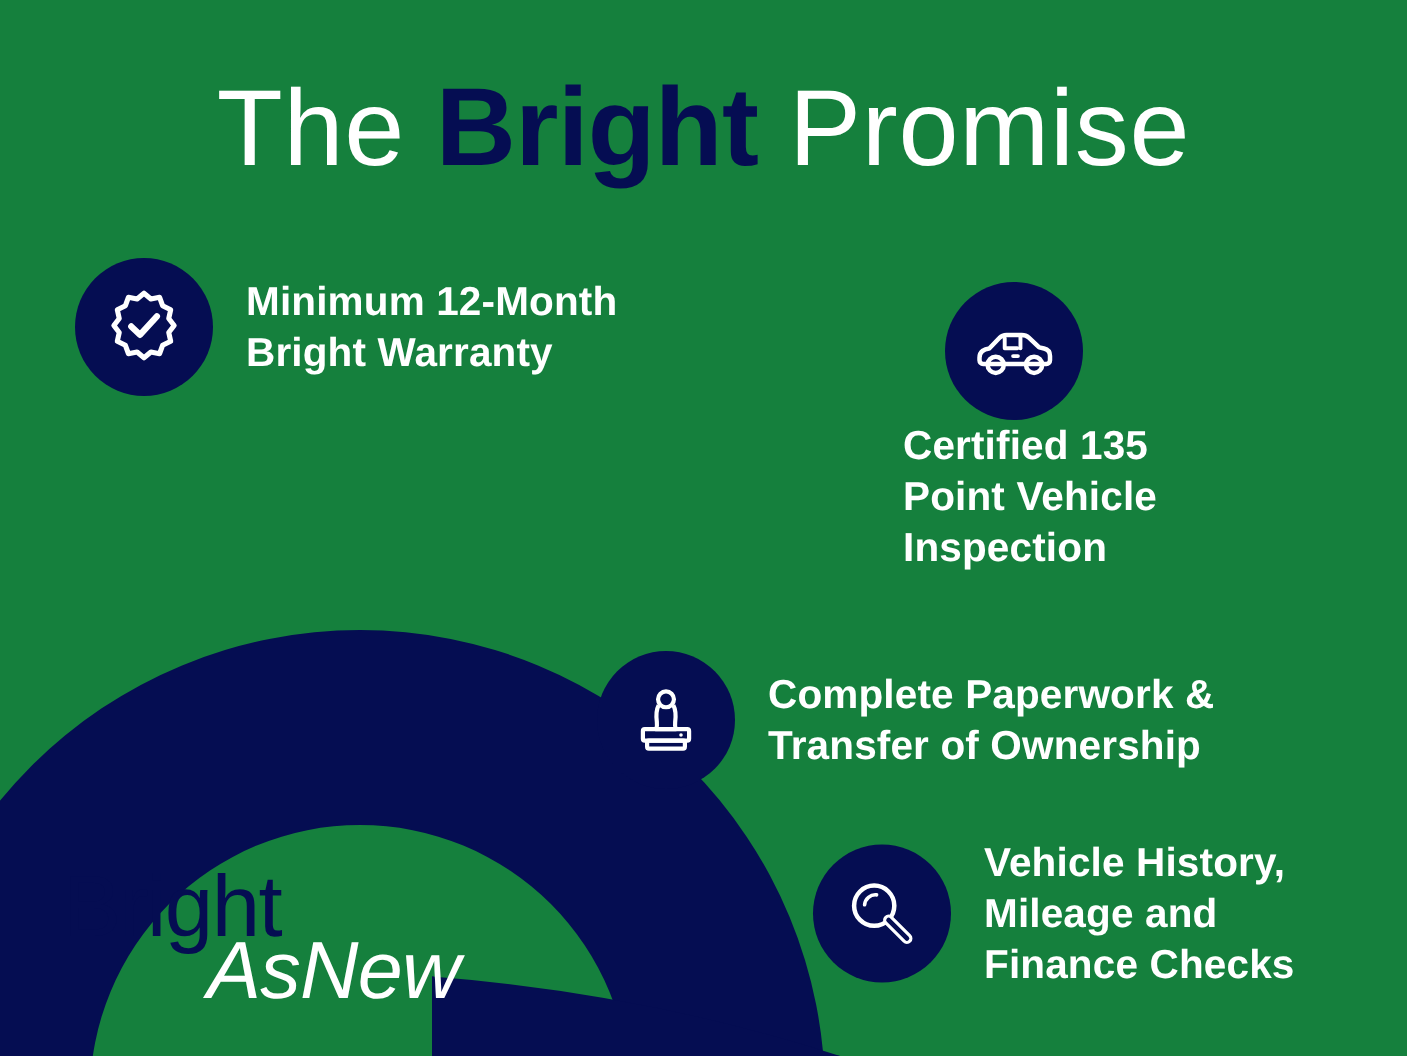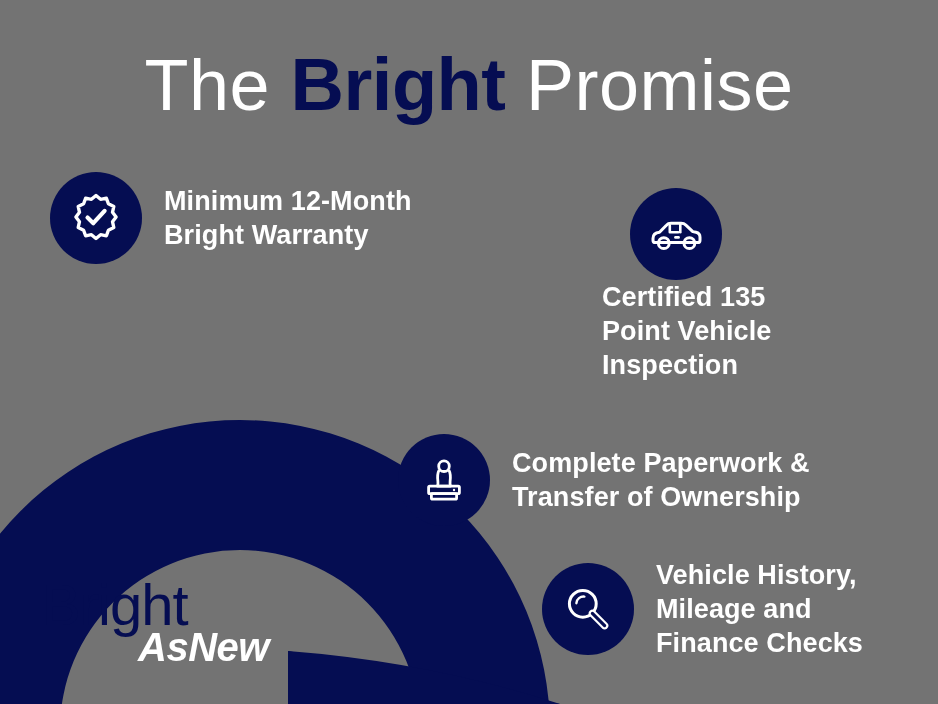--- a/index.html
+++ b/index.html
@@ -6,21 +6,21 @@
   html, body {
     margin: 0;
     padding: 0;
     background: #ffffff;
   }
   #canvas {
     position: relative;
     width: 938px;
     height: 704px;
     overflow: hidden;
-    background: #737373;
+    background: #15803d;
     font-family: "Liberation Sans", sans-serif;
     -webkit-font-smoothing: antialiased;
   }
 
   
   .bg-mark {
     position: absolute;
     left: 0;
     top: 0;
     width: 938px;
@@ -102,23 +102,23 @@
     font-size: 58px;
     line-height: 58px;
     font-weight: 400;
     letter-spacing: -1px;
     color: #050D52;
   }
   .logo-asnew {
     position: absolute;
     left: 96px;
     top: 48px;
-    font-size: 40px;
+    font-size: 54px;
     line-height: 46px;
-    font-weight: 700;
+    font-weight: 400;
     font-style: italic;
     letter-spacing: -0.5px;
     color: #FFFFFF;
   }
 </style>
 </head>
 <body>
 
 <div id="canvas">
 

